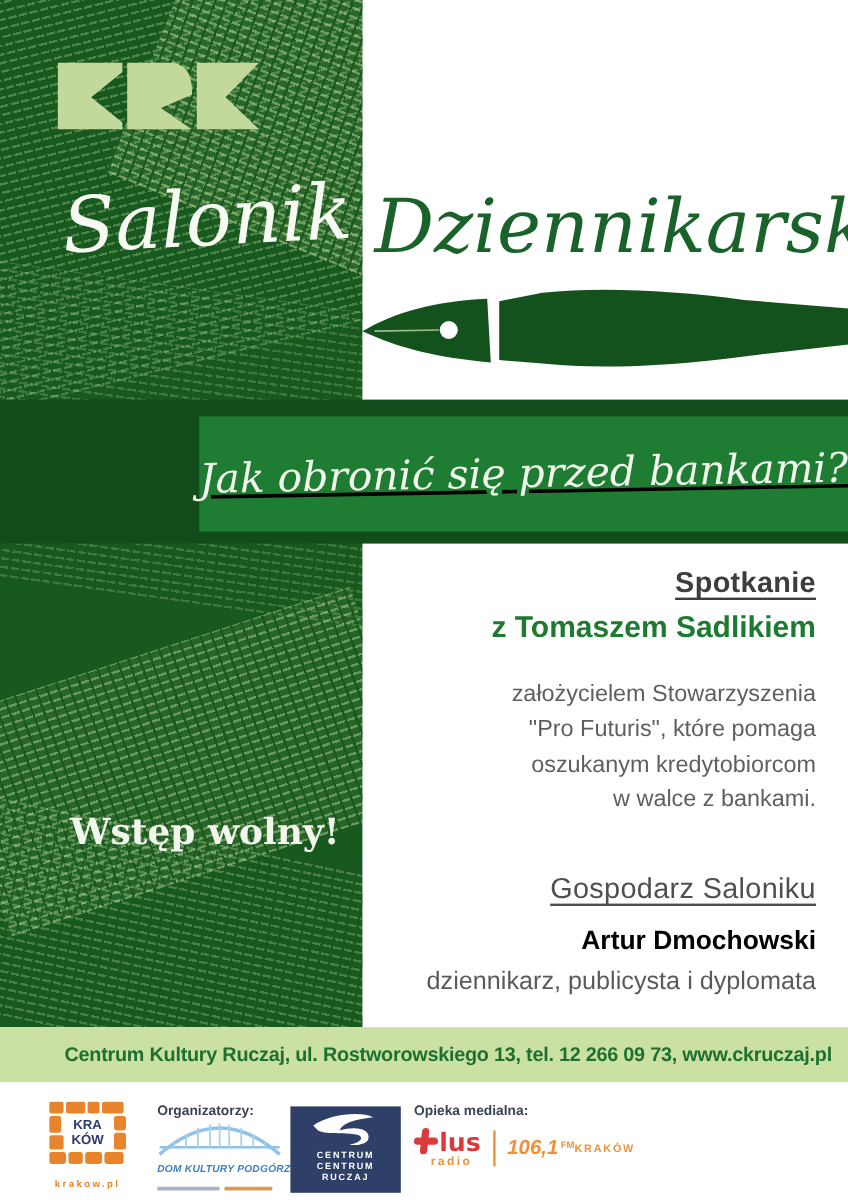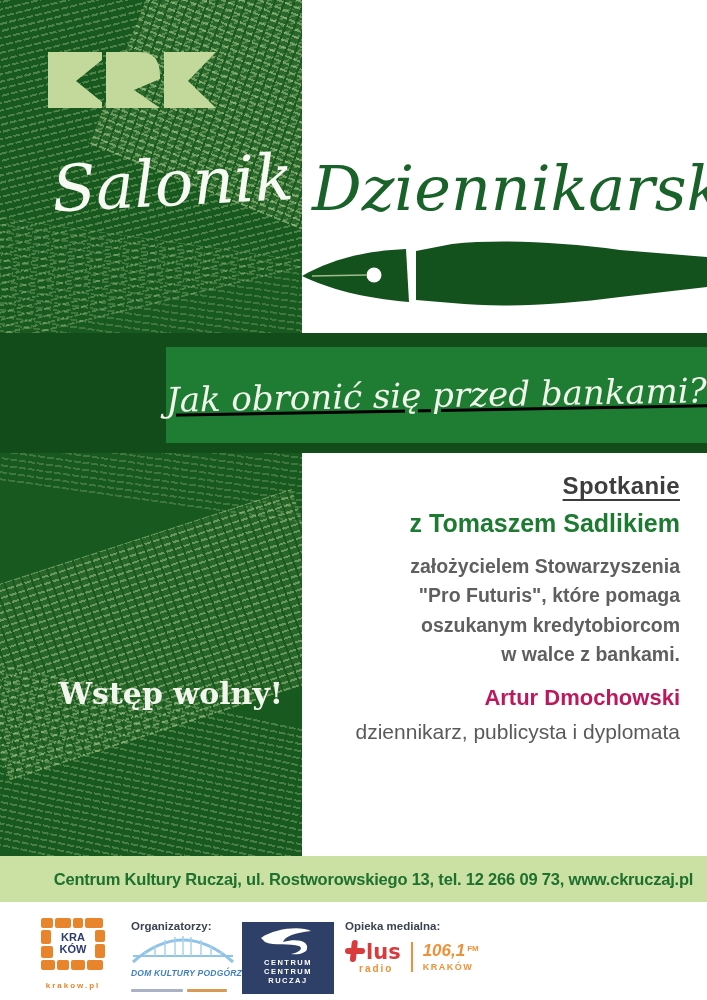--- a/index.html
+++ b/index.html
@@ -43,24 +43,24 @@
               font-family:"DejaVu Serif",serif;font-weight:bold;color:#edf1e4;
               font-size:24px;line-height:34px;text-align:right;padding:3px 24px 0 0;box-sizing:border-box;}
   .admission{position:absolute;left:0;top:676px;width:283px;text-align:right;
              font-family:"DejaVu Serif",serif;font-weight:bold;font-size:30px;color:#f2f5ec;}
 
   
   .right-col{position:absolute;left:320px;top:472px;width:360px;text-align:right;}
   .h-meeting{font-size:24px;color:#3d3d3d;text-decoration:underline;text-underline-offset:5px;
              font-weight:600;letter-spacing:.3px;}
   .guest{font-size:25px;font-weight:bold;color:#1d7a31;margin-top:9px;}
-  .desc{font-size:19.5px;color:#5f5f5f;line-height:1.5;margin-top:14px;white-space:pre-line;font-weight:bold;}
+  .desc{font-size:19.5px;color:#5f5f5f;line-height:1.5;margin-top:26px;white-space:pre-line;}
   .h-host{font-size:24px;color:#4f4f4f;text-decoration:underline;text-underline-offset:5px;
           margin-top:46px;letter-spacing:.3px;}
-  .host-name{font-size:22px;font-weight:bold;color:#be185d;margin-top:16px;}
+  .host-name{font-size:22px;font-weight:bold;color:#000000;margin-top:16px;}
   .host-title{font-size:21px;color:#5a5a5a;margin-top:9px;}
 
   
   .address-bar{position:absolute;left:0;top:856px;width:707px;height:46px;background:#cbe0a3;
                display:flex;align-items:center;justify-content:center;padding-left:20px;}
   .address-text{font-size:16.5px;font-weight:bold;color:#1e702e;white-space:nowrap;letter-spacing:-.2px;}
 
   
   .footer{position:absolute;left:0;top:902px;width:707px;height:98px;background:#fff;}
   .krakow-logo{position:absolute;left:40px;top:16px;width:66px;text-align:center;}
@@ -77,21 +77,21 @@
   .ruczaj-line{font-size:7.5px;font-weight:bold;letter-spacing:1.5px;line-height:9px;}
   .ruczaj-txt{position:absolute;left:0;right:0;top:36px;}
   .media-group{position:absolute;left:345px;top:18px;}
   .radio-row{display:flex;align-items:center;margin-top:8px;}
   .plus-word{display:flex;flex-direction:column;margin-right:10px;}
   .plus-top{display:flex;align-items:flex-end;}
   .plus-lus{font-size:21px;font-weight:bold;color:#d93a3c;line-height:20px;margin-left:1px;
             font-family:"DejaVu Sans",sans-serif;}
   .plus-radio{font-size:10px;font-weight:bold;color:#ef9137;letter-spacing:2px;margin:1px 0 0 14px;}
   .radio-bar{width:2px;height:30px;background:#ef9137;margin-right:10px;}
-  .freq-col{display:flex;flex-direction:column;}
+  .freq-col{display:flex;flex-direction:row;}
   .freq-row{display:flex;align-items:flex-start;}
   .freq-num{font-size:17px;font-weight:bold;color:#ef9137;line-height:16px;font-style:italic;}
   .freq-fm{font-size:8px;font-weight:bold;color:#ef9137;margin-left:2px;margin-top:1px;}
   .freq-city{font-size:9px;font-weight:bold;color:#ef9137;letter-spacing:1.5px;margin-top:3px;}
 </style>
 </head>
 <body>
 
 <div class="poster">
 
@@ -129,20 +129,21 @@
     </div>
   </div>
 
   <div class="right-col">
     <div class="h-meeting">Spotkanie</div>
     <div class="guest">z Tomaszem Sadlikiem</div>
     <div class="desc">założycielem Stowarzyszenia
 "Pro Futuris", które pomaga
 oszukanym kredytobiorcom
 w walce z bankami.</div>
+    <div class="h-host">Gospodarz Saloniku</div>
     <div class="host-name">Artur Dmochowski</div>
     <div class="host-title">dziennikarz, publicysta i dyplomata</div>
   </div>
 
   <div class="address-bar">
     <div class="address-text">Centrum Kultury Ruczaj, ul. Rostworowskiego 13, tel. 12 266 09 73, www.ckruczaj.pl</div>
   </div>
 
   <div class="footer">
 

